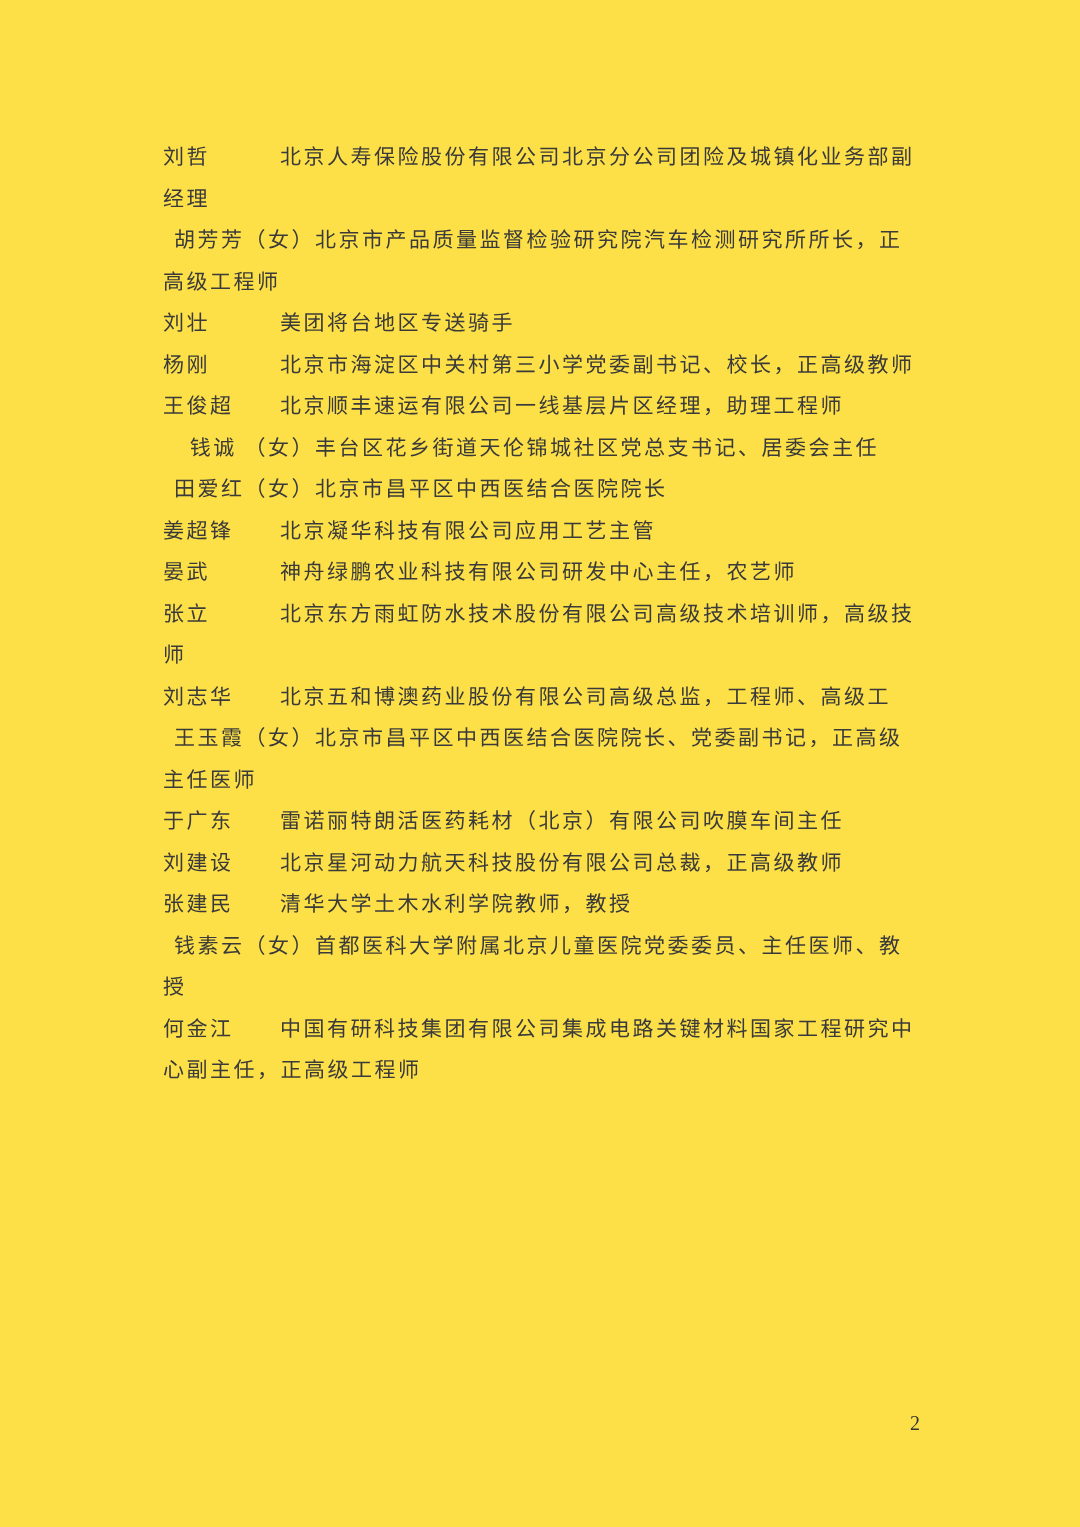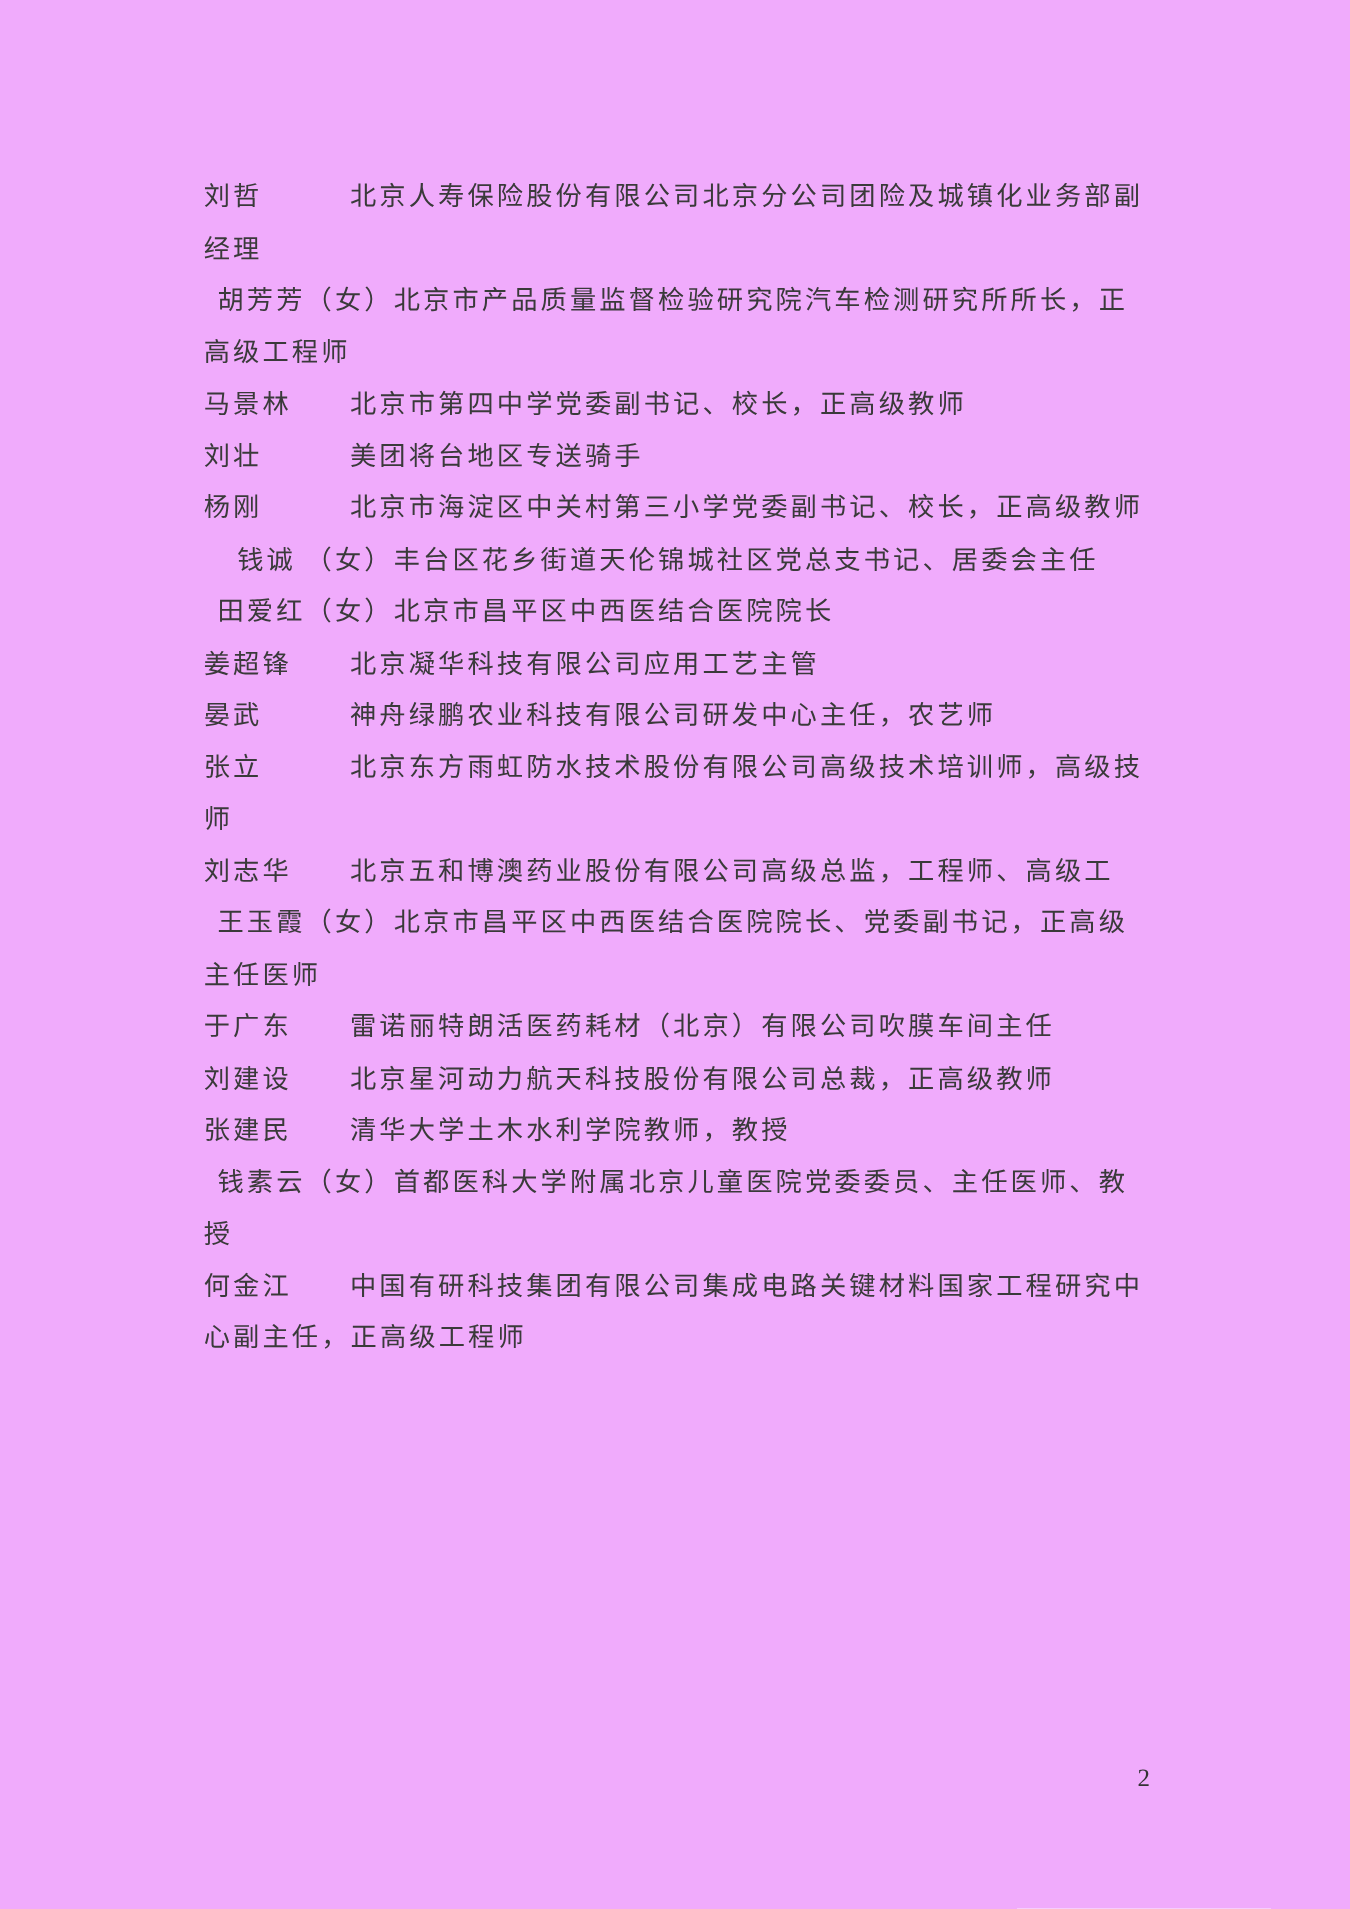--- a/index.html
+++ b/index.html
@@ -5,21 +5,21 @@
   html, body {
     margin: 0;
     padding: 0;
     background: #ffffff;
   }
   .page {
     position: relative;
     width: 1080px;
     height: 1527px;
     margin: 0 auto;
-    background: #f0abfc;
+    background: #fde047;
     overflow: hidden;
     font-family: "Liberation Serif", "DejaVu Serif", serif;
     color: #3a3a3a;
   }
   .content {
     position: absolute;
     top: 137px;
     left: 163px;
     width: 754px;
   }
@@ -63,32 +63,32 @@
       <p class="entry">
         <span class="name">刘哲</span><span class="title">北京人寿保险股份有限公司北京分公司团险及城镇化业务部副经理</span>
       </p>
 
 
       <p class="entry">
         <span class="name has-gender">胡芳芳（女）</span><span class="title">北京市产品质量监督检验研究院汽车检测研究所所长，正高级工程师</span>
       </p>
 
 
-      <p class="entry">
-        <span class="name">马景林</span><span class="title">北京市第四中学党委副书记、校长，正高级教师</span>
-      </p>
 
       <p class="entry">
         <span class="name">刘壮</span><span class="title">美团将台地区专送骑手</span>
       </p>
 
       <p class="entry">
         <span class="name">杨刚</span><span class="title">北京市海淀区中关村第三小学党委副书记、校长，正高级教师</span>
       </p>
 
+      <p class="entry">
+        <span class="name">王俊超</span><span class="title">北京顺丰速运有限公司一线基层片区经理，助理工程师</span>
+      </p>
 
       <p class="entry">
         <span class="name has-gender">钱诚 （女）</span><span class="title">丰台区花乡街道天伦锦城社区党总支书记、居委会主任</span>
       </p>
 
       <p class="entry">
         <span class="name has-gender">田爱红（女）</span><span class="title">北京市昌平区中西医结合医院院长</span>
       </p>
 
       <p class="entry">

